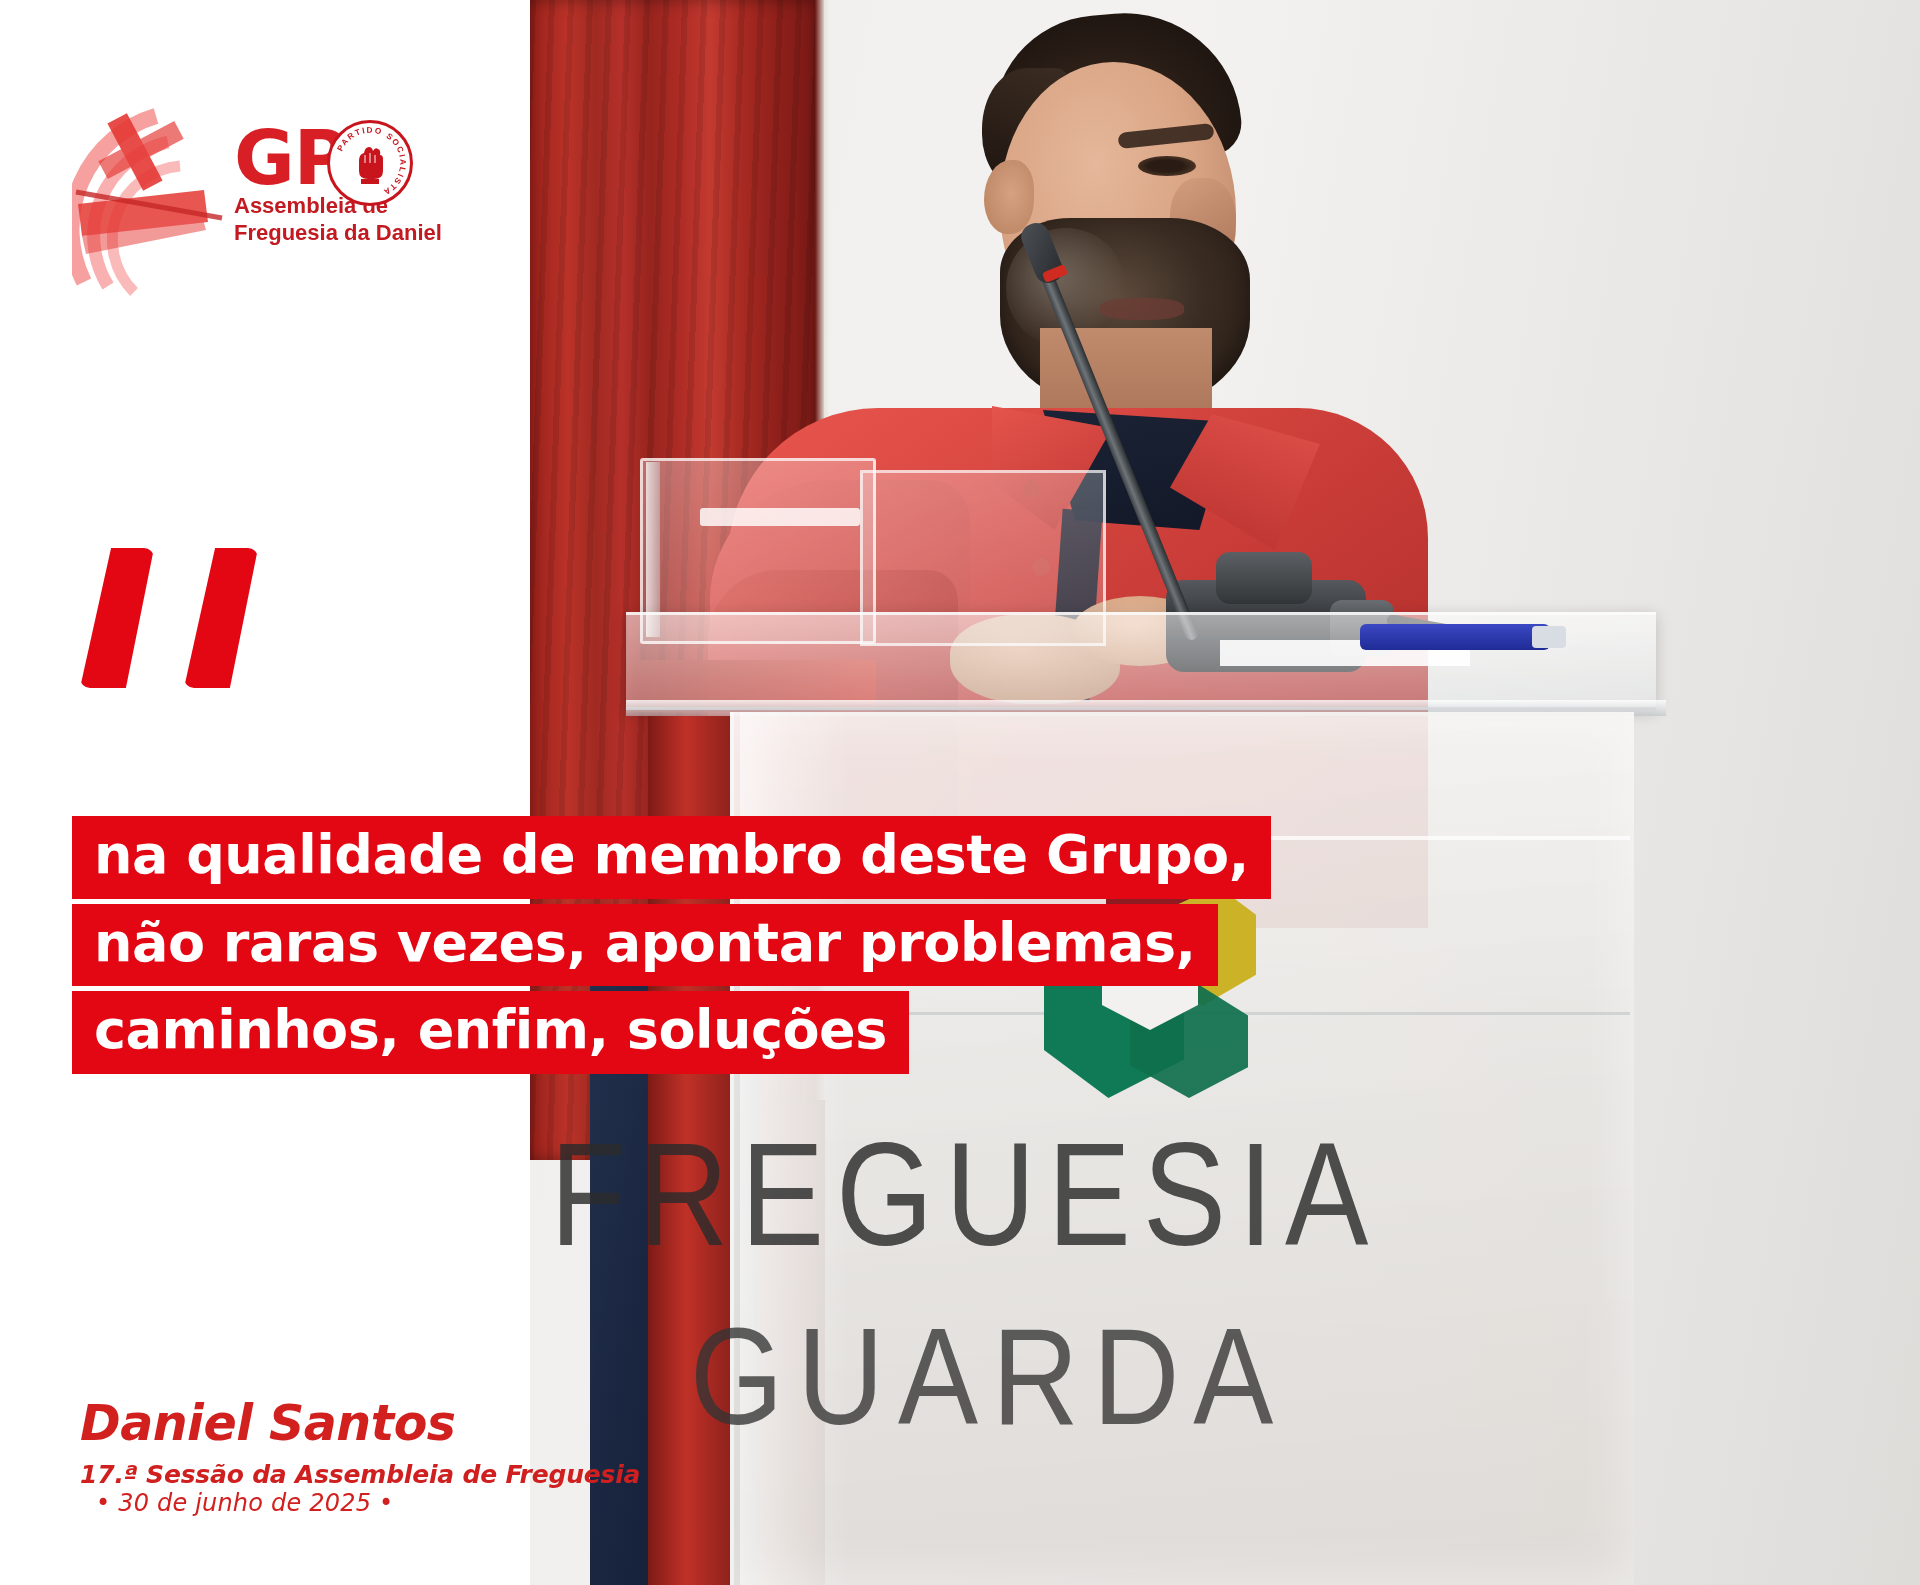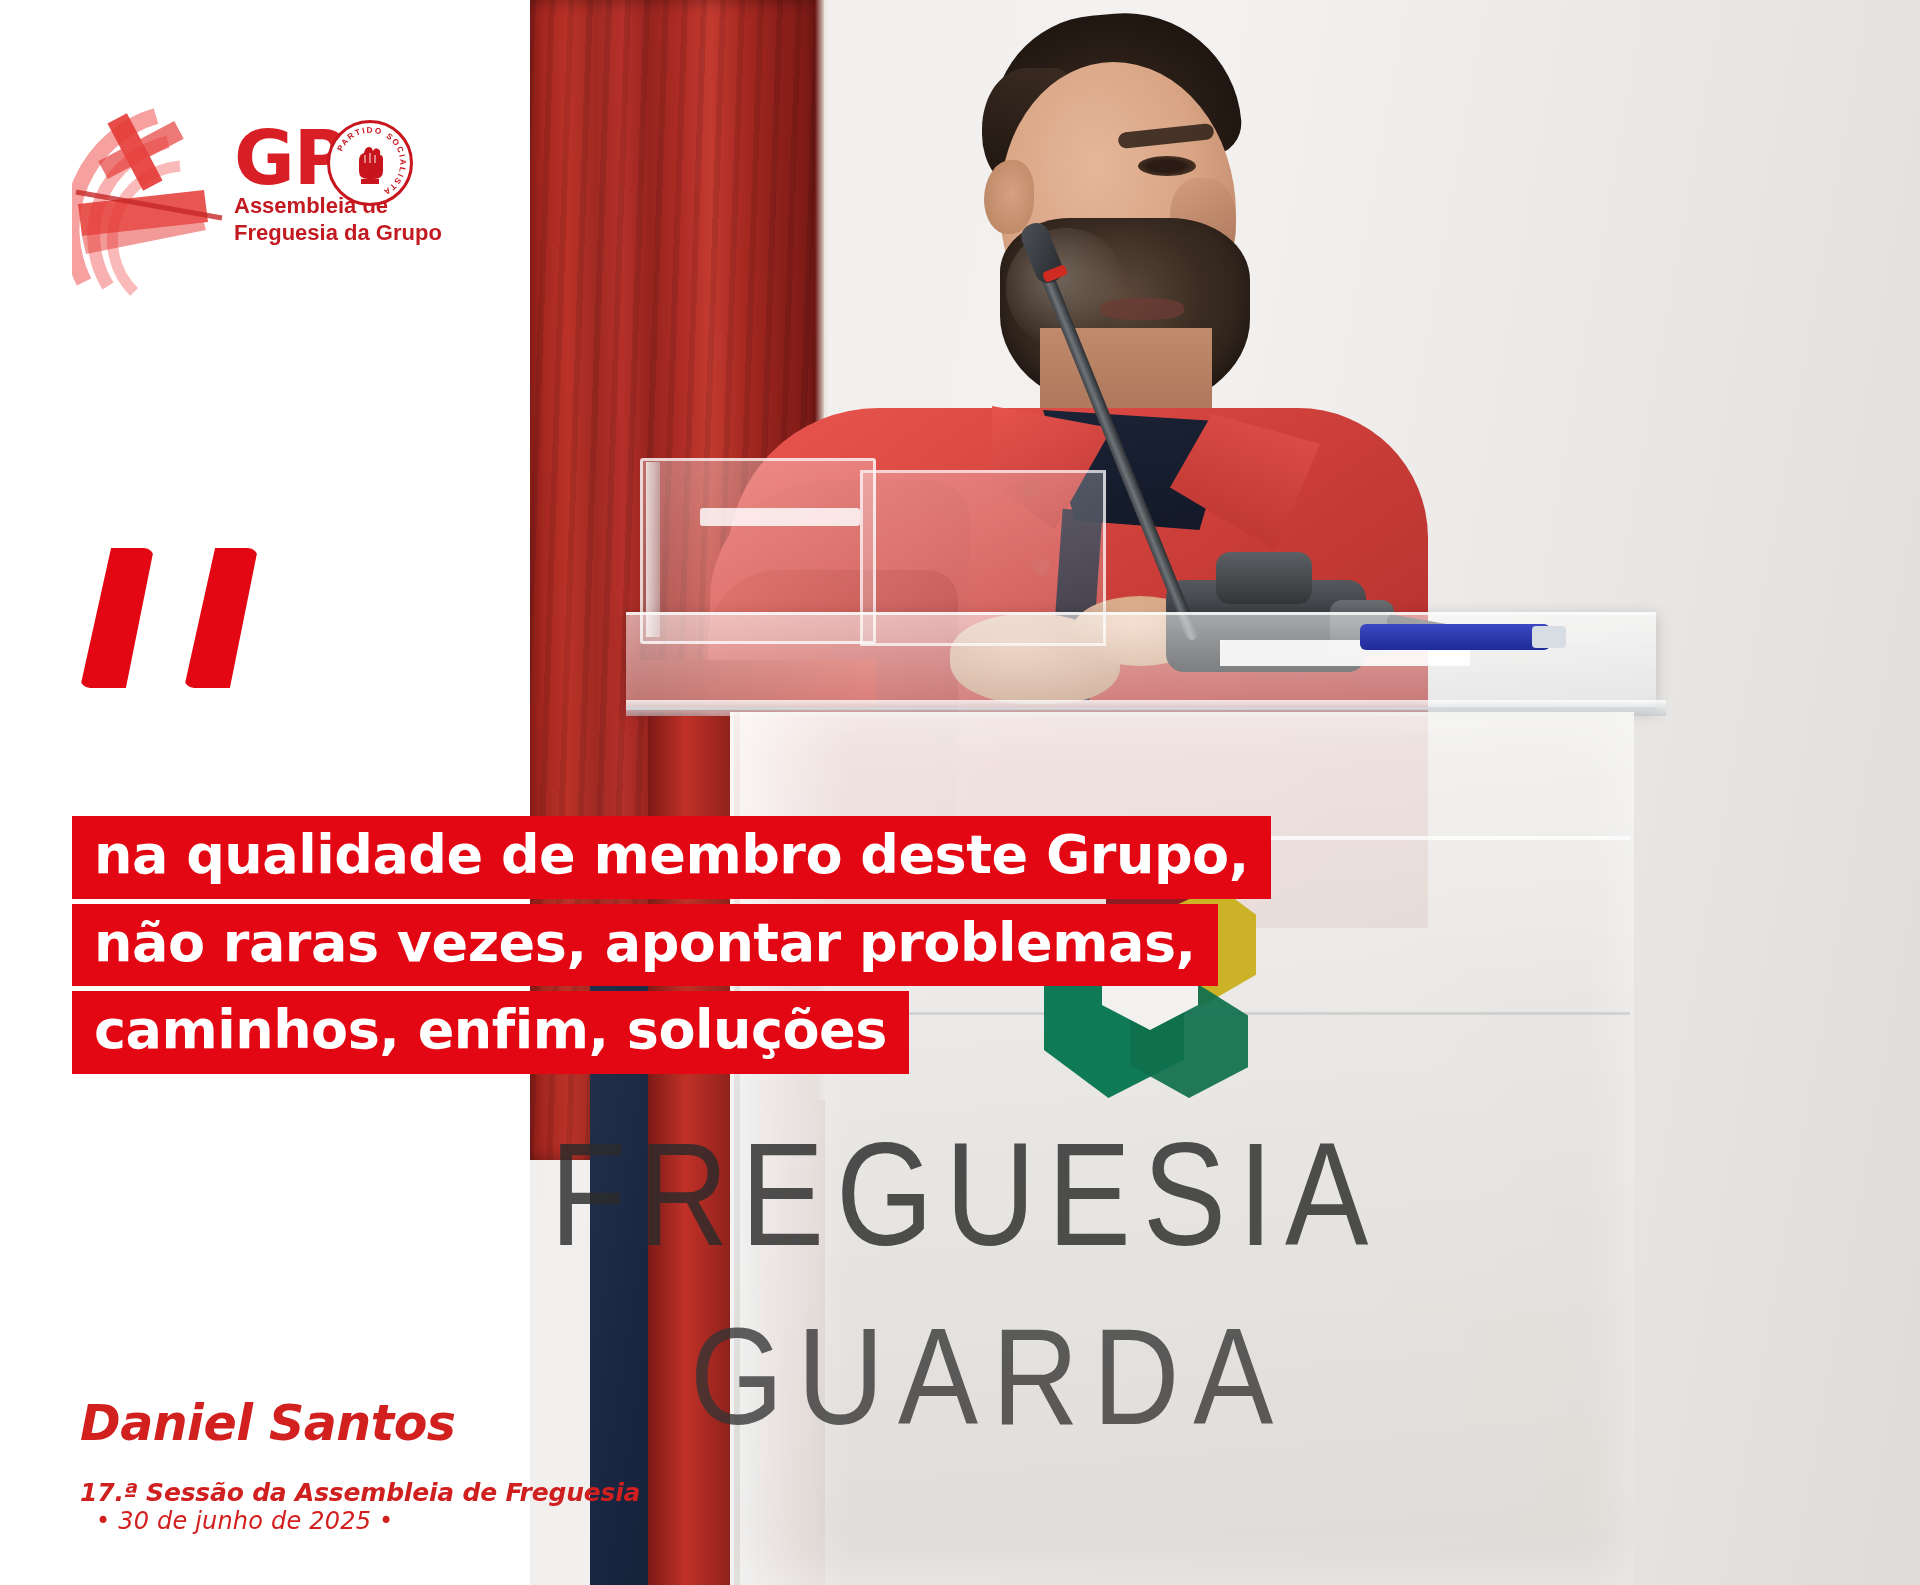--- a/index.html
+++ b/index.html
@@ -190,21 +190,21 @@
   .qline{display:table;background:#e30613;color:#fff;font-weight:bold;
          font-family:"DejaVu Sans",sans-serif;
          font-size:54px;line-height:1.05;padding:11px 22px 15px 22px;
          margin-bottom:5px;white-space:nowrap;letter-spacing:-.5px;}
 
   
   .attrib{position:absolute;left:80px;top:1398px;z-index:9;}
   .attrib-name{font-family:"DejaVu Sans",sans-serif;font-style:italic;font-weight:bold;
         font-size:49px;color:#d2201f;line-height:1.05;letter-spacing:-.5px;}
   .attrib-sess{font-family:"DejaVu Sans",sans-serif;font-style:italic;font-weight:bold;
-        font-size:25px;color:#cf1f1e;margin-top:29px;letter-spacing:-.2px;}
+        font-size:25px;color:#cf1f1e;margin-top:11px;letter-spacing:-.2px;}
   .attrib-date{font-family:"DejaVu Sans",sans-serif;font-style:italic;
         font-size:24px;color:#d2201f;margin-top:0;margin-left:16px;letter-spacing:.2px;}
 </style>
 </head>
 <body>
 
 <div class="photo-panel">
   <div class="wall"></div>
   <div class="wall-seam"></div>
 
@@ -296,21 +296,21 @@
         <rect x="52" y="18" width="22" height="76" transform="rotate(-28 63 56)"></rect>
         <rect x="26" y="44" width="86" height="20" transform="rotate(-28 69 54)" opacity="0.75"></rect>
       </g>
       <line x1="4" y1="96" x2="150" y2="122" stroke="#c62828" stroke-width="5" opacity="0.8"></line>
     </svg>
   </div>
 
   <div class="logo-text">
     <div class="gps-word">GPS</div>
     <div class="gps-sub">Assembleia de</div>
-    <div class="gps-sub">Freguesia da Grupo</div>
+    <div class="gps-sub">Freguesia da Daniel</div>
   </div>
 
   <div class="ps-emblem">
     <svg class="ps-ring-text" width="74" height="74" viewBox="0 0 74 74">
       <defs>
           <path id="ringp" d="M37,37 m-28,0 a28,28 0 1,1 56,0 a28,28 0 1,1 -56,0"></path>
         </defs>
       <text font-size="7.6" font-weight="bold" fill="#c8151d" font-family="Liberation Sans, sans-serif" letter-spacing="1.6">
         <textPath href="#ringp" startOffset="6%">PARTIDO SOCIALISTA</textPath>
       </text>

